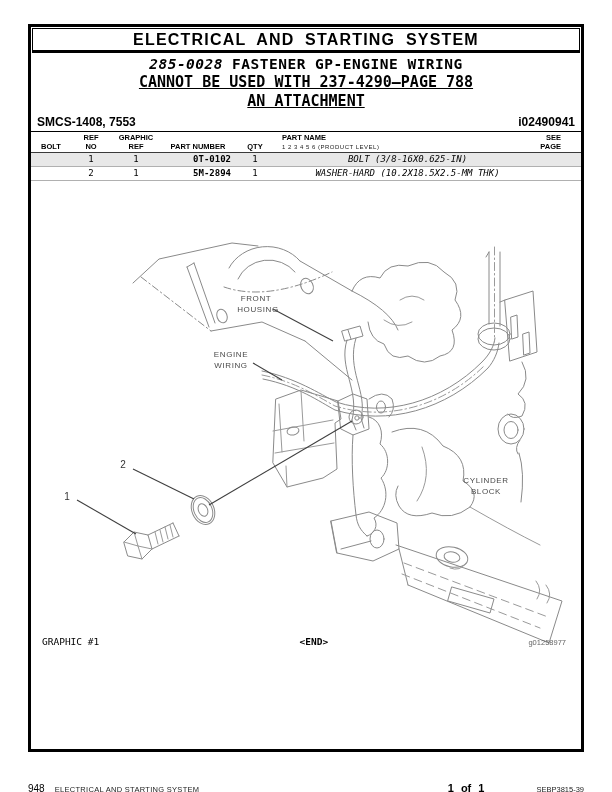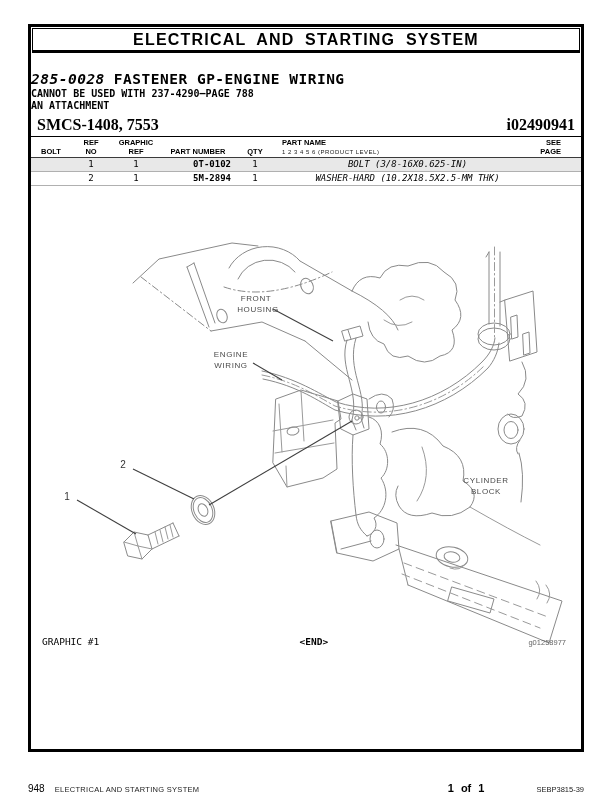--- a/index.html
+++ b/index.html
@@ -10,35 +10,35 @@
   
   .frame{
     position:absolute;left:28px;top:24px;width:556px;height:728px;
     border:3px solid #000;box-sizing:border-box;background:transparent;z-index:2;
   }
   .title-band{
     margin:1px;border:1px solid #000;border-bottom:3px solid #000;
     height:21px;line-height:21px;text-align:center;
     font-size:16px;font-weight:bold;letter-spacing:1.2px;word-spacing:5px;
   }
-  .subhead{text-align:left;padding-top:17px;}
+  .subhead{text-align:center;padding-top:2px;}
   .subhead .line1{
     font-family:"DejaVu Sans Mono","Liberation Mono",monospace;
     font-size:14.5px;font-weight:bold;letter-spacing:.5px;
   }
   .subhead .line1 .pgnum{font-style:italic;margin-right:9px;}
   .subhead .line2,.subhead .line3{
     font-family:"DejaVu Sans Mono","Liberation Mono",monospace;
-    font-size:10px;font-weight:bold;margin-top:1px;
+    font-size:15px;font-weight:bold;margin-top:1px;text-decoration:underline;
   }
   .smcs-row{
     display:flex;justify-content:space-between;align-items:flex-end;
     padding:5px 6px 2px 6px;border-bottom:1px solid #000;
-    font-family:Liberation Serif, serif;
-    font-size:16px;font-weight:bold;
+    font-family:Liberation Sans, sans-serif;
+    font-size:12px;font-weight:bold;
   }
   
   .ptable{width:100%;}
   .trow{
     display:grid;
     grid-template-columns:40px 40px 50px 74px 40px 1fr 48px;
     align-items:end;
   }
   .thead{border-bottom:1px solid #3a3a3a;padding:2px 0 1px 0;}
   .thead .hc{

